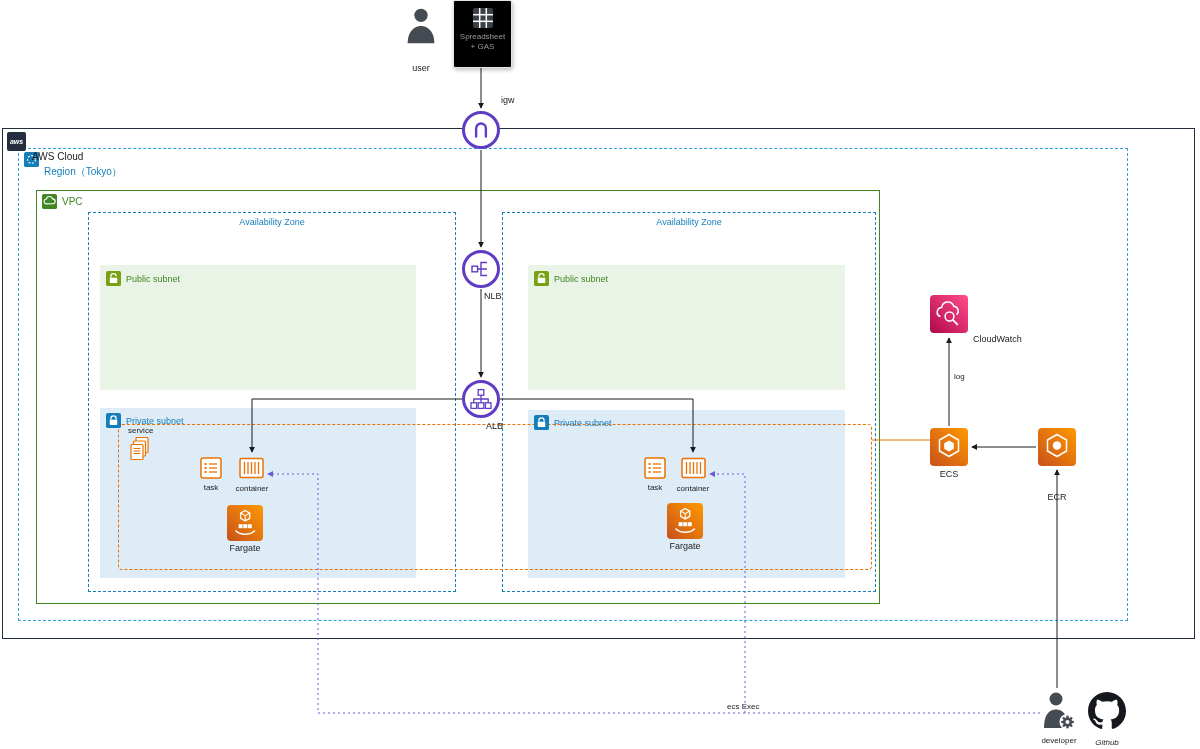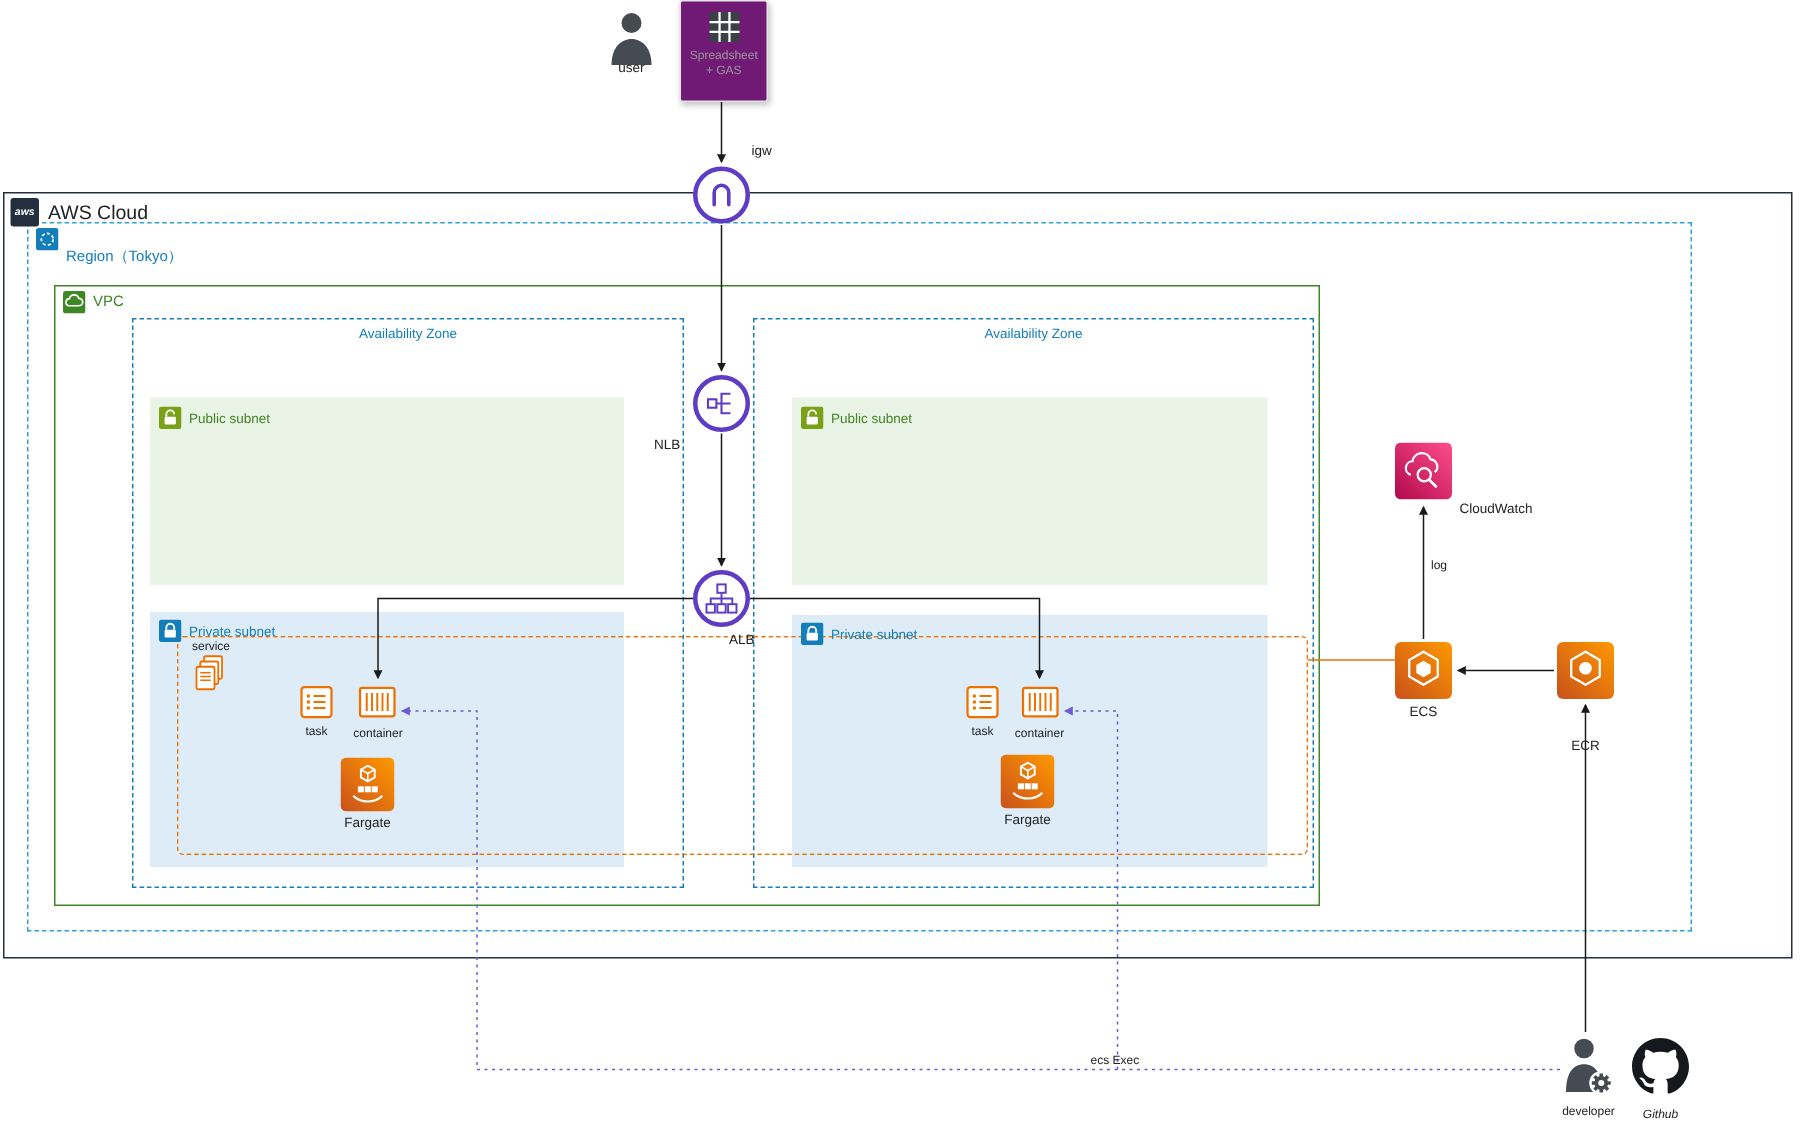--- a/index.html
+++ b/index.html
@@ -10,39 +10,39 @@
     --navy:#232F3E;
     --ink:#1a1a1a;
   }
   html,body{margin:0;padding:0;background:#fff;}
   body{font-family:"Liberation Sans", sans-serif;color:#222;}
   #canvas{position:relative;width:1200px;height:749px;background:#fff;overflow:hidden;}
   .box{position:absolute;box-sizing:border-box;z-index:1;}
   .fill{z-index:2;}
   .lbl{position:absolute;white-space:nowrap;line-height:1.15;z-index:11;}
   .c{text-align:center;}
-  .f8{font-size:8px;} .f9{font-size:9px;} .f10{font-size:10px;} .f11{font-size:13px;}
+  .f8{font-size:8px;} .f9{font-size:9px;} .f10{font-size:10px;} .f11{font-size:10px;margin-top:16px;}
   .node{position:absolute;z-index:10;}
   .hic{position:absolute;z-index:10;width:15px;height:15px;}
   .hic svg{display:block;width:15px;height:15px;}
   .wires{position:absolute;left:0;top:0;z-index:6;pointer-events:none;}
   .w{stroke:var(--ink);stroke-width:1;fill:none;}
   .wo{stroke:var(--orange);stroke-width:1;fill:none;}
   .wp{stroke:#6B5BD6;stroke-width:1;fill:none;stroke-dasharray:2 3;}
   .aws-cloud{border:1px solid var(--navy);}
   .region{border:1px dashed #2FA0D8;}
   .vpc{border:1px solid var(--green);}
   .az{border:1px dashed var(--blue);}
   .pub{background:#E9F3E6;}
   .priv{background:#DEECF7;}
   .service{border:1px dashed var(--orange);border-radius:4px;z-index:3;}
   .lb-circle{width:38px;height:38px;border-radius:50%;background:#fff;border:3px solid var(--purple);
              box-sizing:border-box;display:flex;align-items:center;justify-content:center;color:var(--purple);}
   .lb-circle svg{display:block;}
-  .card{background:#701a75;border:1px solid #e4e4e4;box-shadow:1px 2px 4px rgba(0,0,0,.25);border-radius:2px;text-align:center;}
+  .card{background:#000000;border:1px solid #e4e4e4;box-shadow:1px 2px 4px rgba(0,0,0,.25);border-radius:2px;text-align:center;}
   .card .gic{margin:6px auto 3px auto;width:22px;height:22px;}
   .card .t{font-size:8px;color:#9a9a9a;line-height:1.25;}
   .awslogo{position:absolute;z-index:11;background:var(--navy);color:#fff;border-radius:2px;
            width:19px;height:19px;font-size:7px;font-weight:bold;font-style:italic;
            display:flex;align-items:center;justify-content:center;}
   .blue-t{color:var(--blue);} .green-t{color:var(--green);} .ink-t{color:#222;}
 </style>
 </head>
 <body>
 
@@ -80,21 +80,21 @@
     <path class="wp" d="M1040,713 H318 V474 H268" marker-end="url(#ap)"></path>
     <path class="wp" d="M745,713 V474 H710" marker-end="url(#ap)"></path>
   </svg>
 
   <div class="node" style="left:405px;top:6px;width:32px;height:40px;">
     <svg width="32" height="40" viewBox="0 0 24 30">
         <circle cx="12" cy="7" r="5" fill="#454B52"></circle>
         <path d="M2 28 C2 18 8 15 12 15 C16 15 22 18 22 28 Z" fill="#454B52"></path>
       </svg>
   </div>
-  <div class="lbl f9 c" style="left:399px;top:40px;width:44px;">user</div>
+  <div class="lbl f9 c" style="left:399px;top:63px;width:44px;">user</div>
 
   <div class="node card" style="left:453px;top:0;width:57px;height:66px;">
     <div class="gic">
       <svg width="22" height="22" viewBox="0 0 22 22">
           <rect x="1" y="1" width="20" height="20" rx="2" fill="#3A4046"></rect>
           <g stroke="#fff" stroke-width="1.5">
             <line x1="7.7" y1="1" x2="7.7" y2="21"></line>
             <line x1="14.3" y1="1" x2="14.3" y2="21"></line>
             <line x1="1" y1="7.7" x2="21" y2="7.7"></line>
             <line x1="1" y1="14.3" x2="21" y2="14.3"></line>
@@ -173,21 +173,21 @@
   <div class="lbl f9 blue-t" style="left:554px;top:418px;">Private subnet</div>
 
   <div class="node lb-circle" style="left:462px;top:250px;">
     <svg width="24" height="24" viewBox="0 0 24 24">
         <g fill="none" stroke="currentColor" stroke-width="1.4">
           <rect x="3" y="9.2" width="5.6" height="5.6"></rect>
           <path d="M8.6 12 h3.4 M12 12 v-6.5 h6 M12 12 v6.5 h6 M12 12 h6"></path>
         </g>
       </svg>
   </div>
-  <div class="lbl f9" style="left:436px;top:291px;">NLB</div>
+  <div class="lbl f9" style="left:484px;top:291px;">NLB</div>
 
   <div class="node lb-circle" style="left:462px;top:380px;">
     <svg width="24" height="24" viewBox="0 0 24 24">
         <g fill="none" stroke="currentColor" stroke-width="1.3">
           <rect x="9.2" y="2.6" width="5.6" height="5.6"></rect>
           <path d="M12 8.2 v3.8 M12 12 h-7.2 v3.6 M12 12 v3.6 M12 12 h7.2 v3.6"></path>
           <rect x="2" y="15.8" width="5.6" height="5.6"></rect>
           <rect x="9.2" y="15.8" width="5.6" height="5.6"></rect>
           <rect x="16.4" y="15.8" width="5.6" height="5.6"></rect>
         </g>

